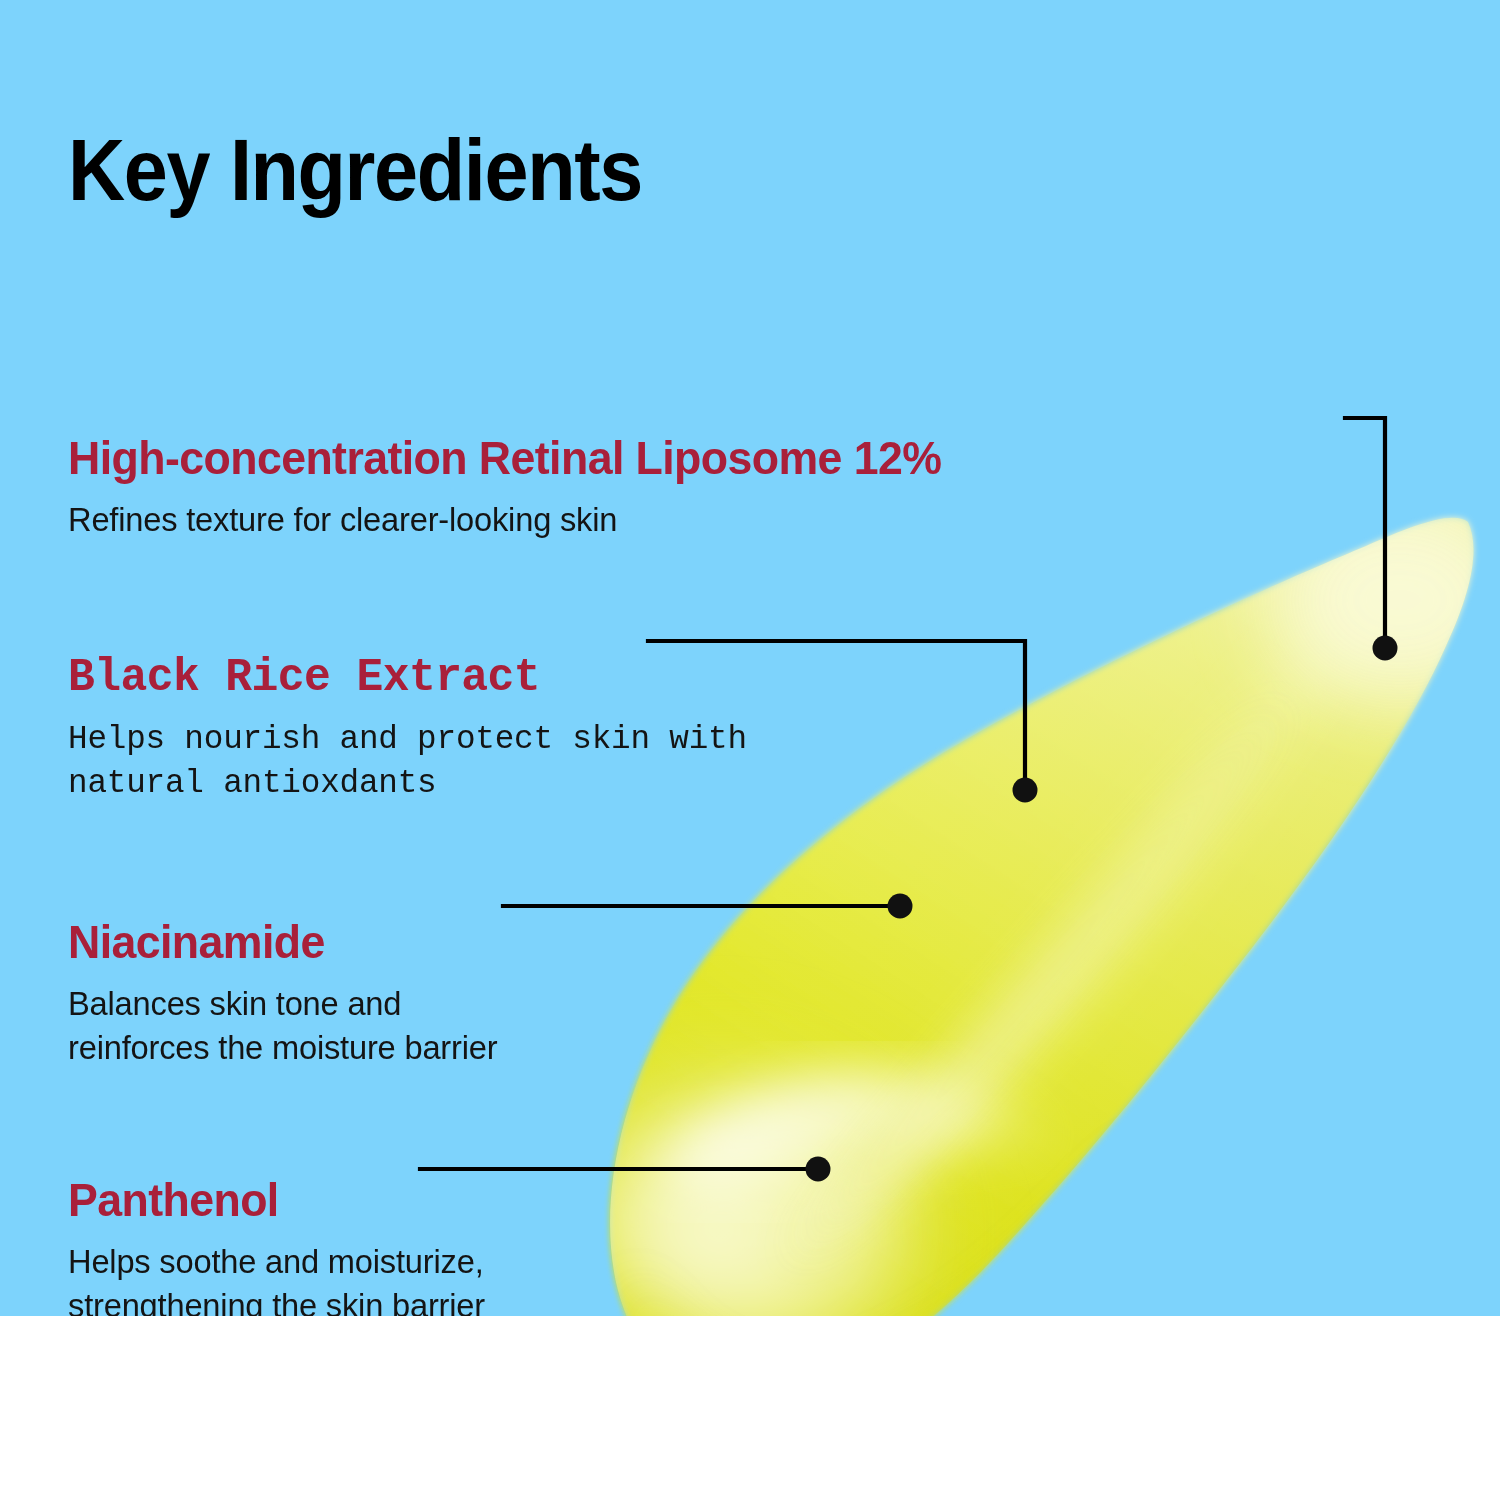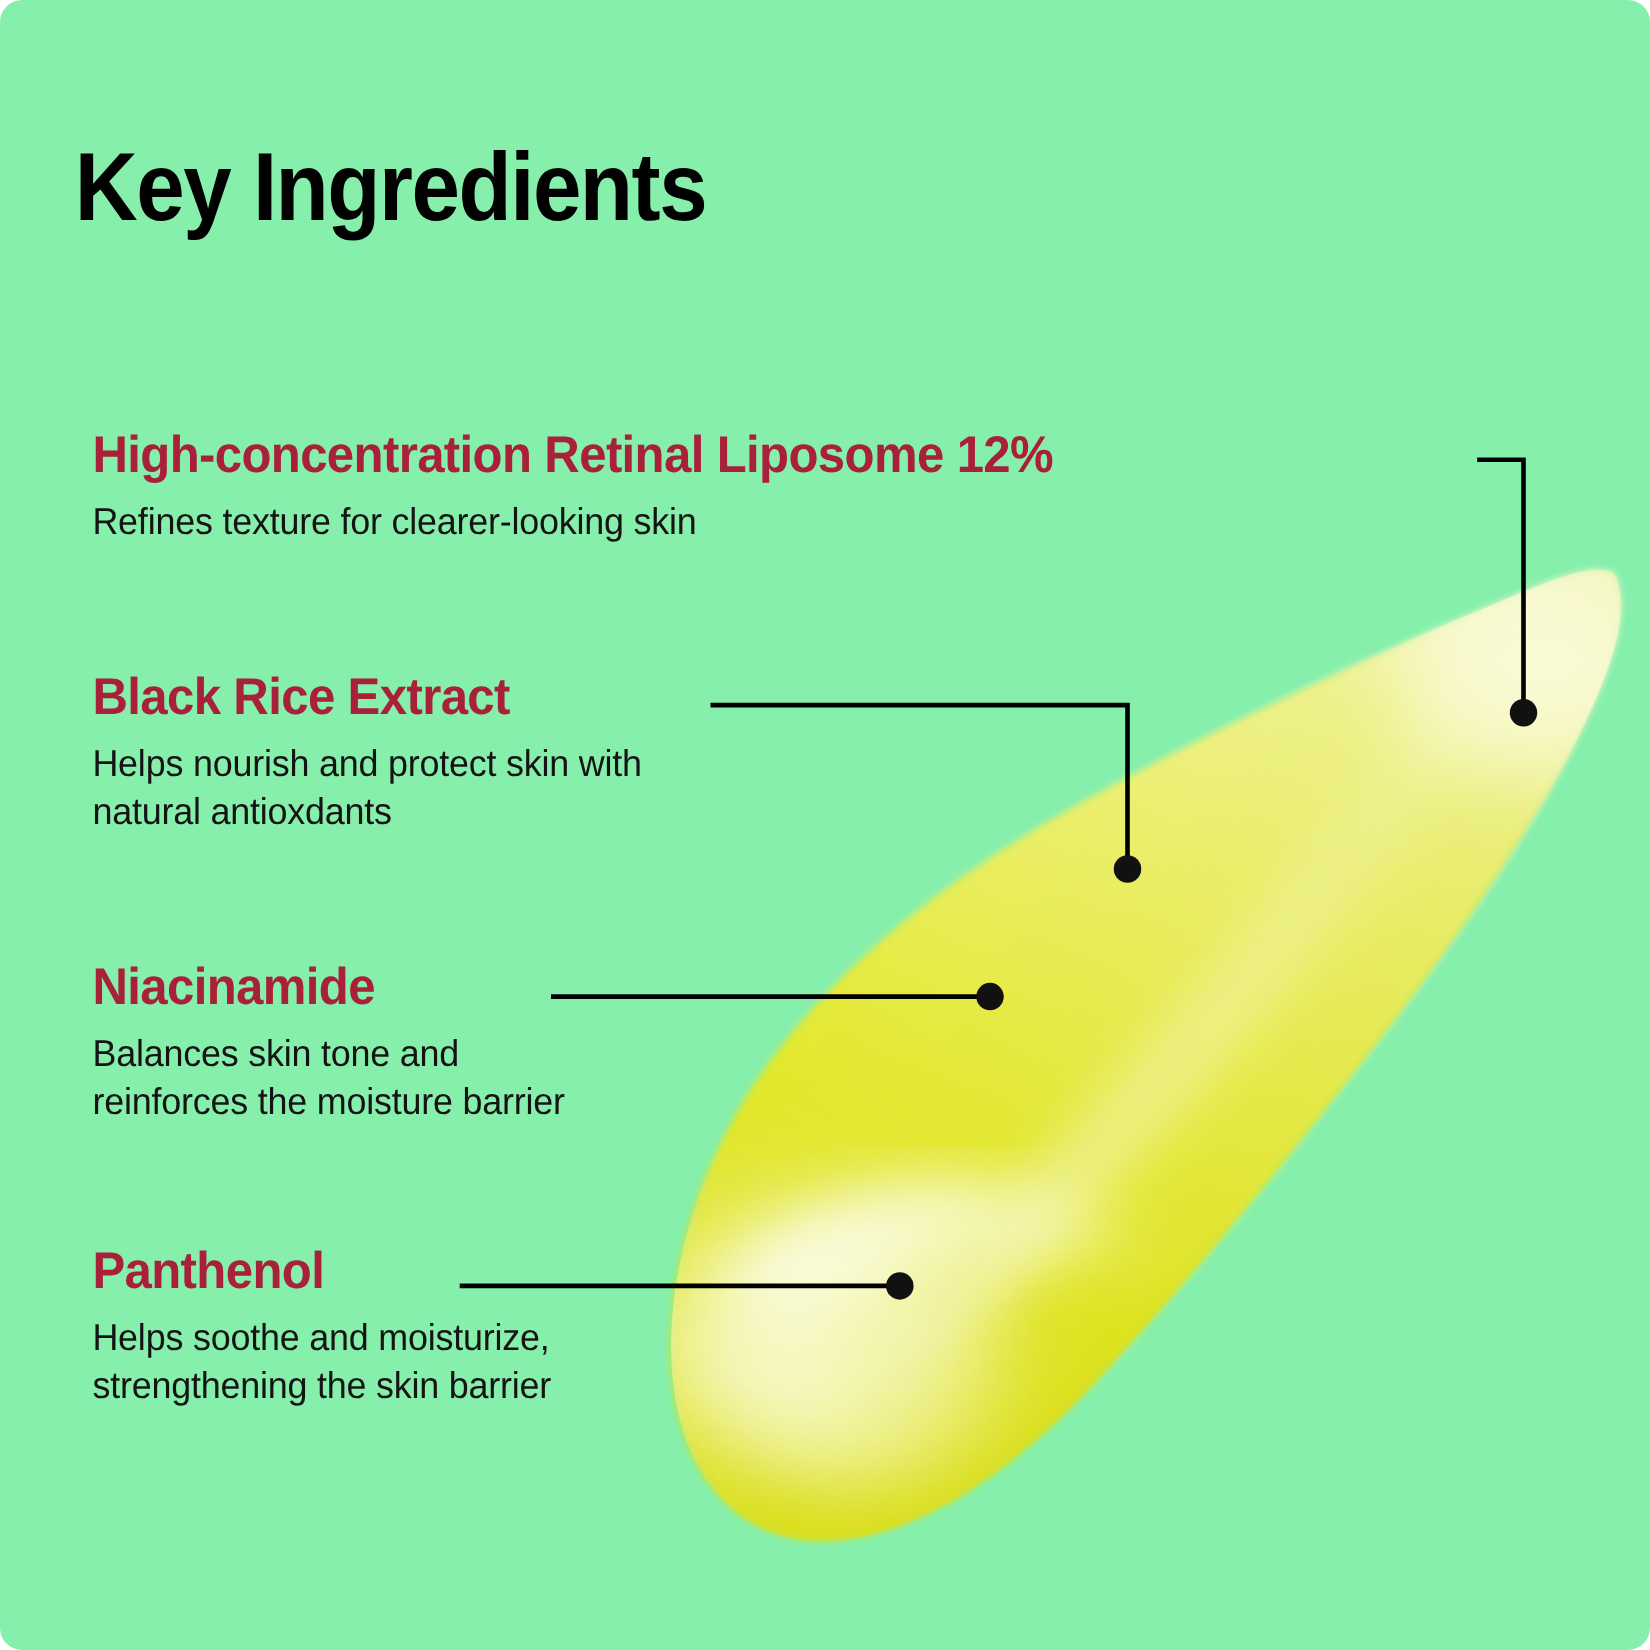--- a/index.html
+++ b/index.html
@@ -3,46 +3,46 @@
 <meta charset="utf-8">
 <style>
   html, body {
     margin: 0;
     padding: 0;
     background: #ffffff;
   }
   .canvas {
     position: relative;
     width: 1500px;
-    height: 1500px;
-    background: #86efac;
+    height: 1316px;
+    background: #7dd3fc;
     overflow: hidden;
     font-family: "Liberation Sans", "DejaVu Sans", sans-serif;
-    border-radius: 20px;
   }
 
   
   .page-title {
     position: absolute;
     left: 68px;
     top: 126px;
     font-size: 88px;
     line-height: 1.0;
     font-weight: 700;
     letter-spacing: -1.5px;
     color: #000000;
     transform: scaleX(0.90);
     transform-origin: left top;
     white-space: nowrap;
   }
 
   
   .ingredient {
     position: absolute;
-    left: 84px;
+    left: 68px;
+    margin-top: 45px;
   }
   .ing-name {
     font-size: 47px;
     font-weight: 700;
     letter-spacing: -0.6px;
     color: #A9203A;
     line-height: 1.06;
     white-space: nowrap;
     transform: scaleX(0.95);
     transform-origin: left top;
@@ -53,21 +53,21 @@
     font-weight: 400;
     color: #141414;
     line-height: 1.30;
     letter-spacing: -0.2px;
     transform: scaleX(0.96);
     transform-origin: left top;
     white-space: pre-line;
   }
 
   #ing-0 { top: 388px; }
-  #ing-1 { top: 608px; }
+  #ing-1 { top: 608px; font-family: Liberation Mono, monospace; }
   #ing-2 { top: 872px; }
   #ing-3 { top: 1130px; }
 
   
   .leaders {
     position: absolute;
     left: 0;
     top: 0;
     width: 1500px;
     height: 1500px;

